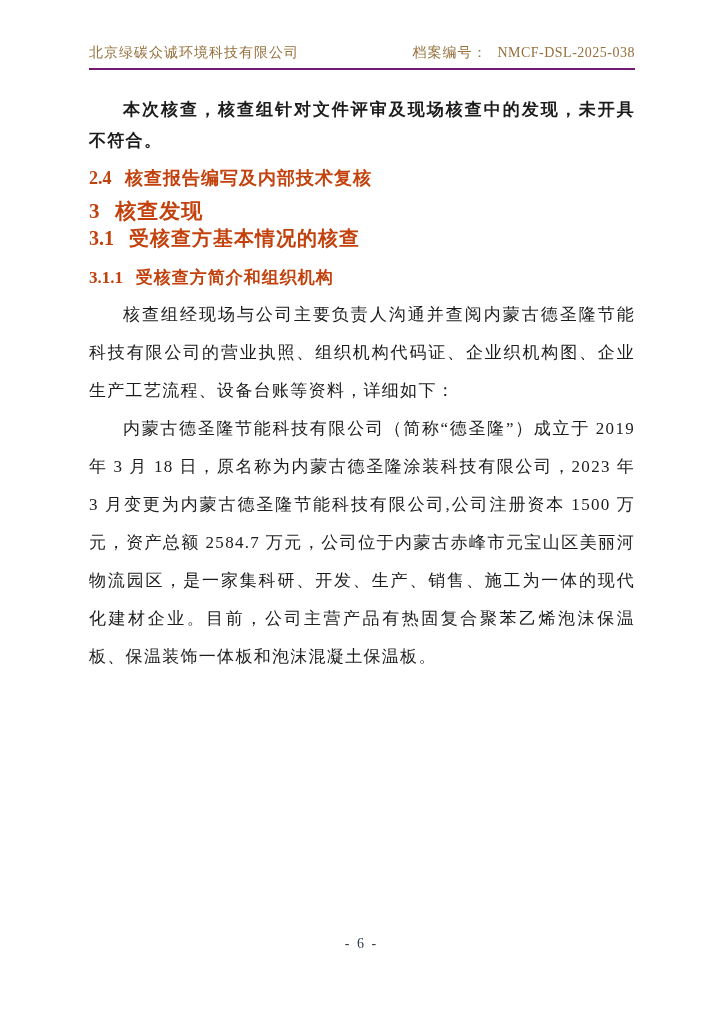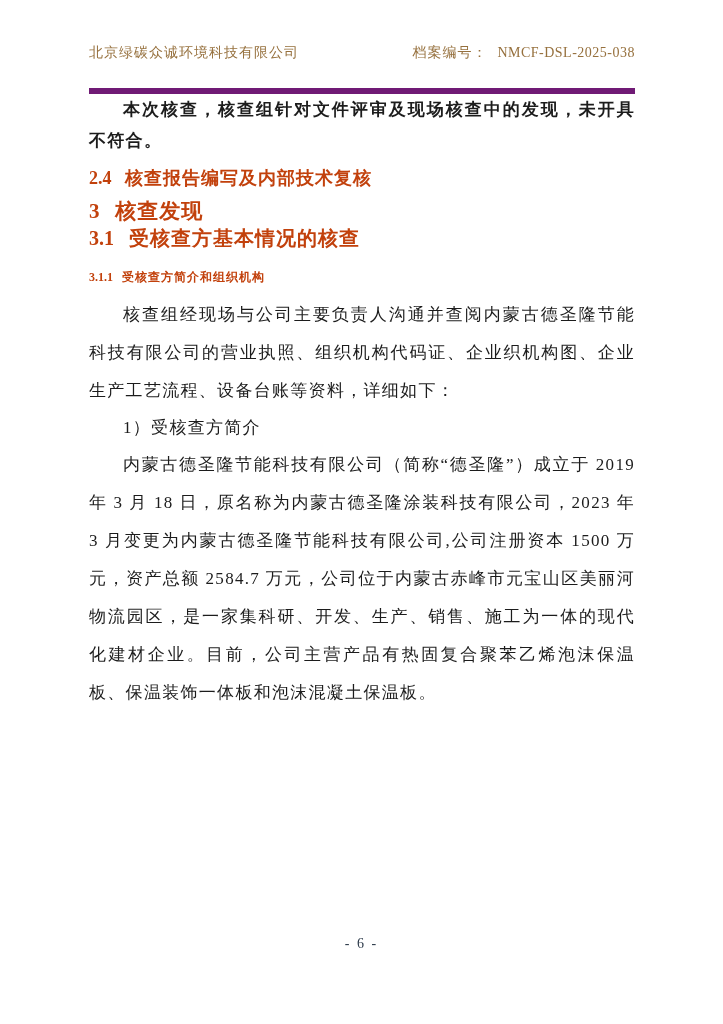--- a/index.html
+++ b/index.html
@@ -18,22 +18,22 @@
     position: absolute;
     top: 44px;
     left: 89px;
     width: 546px;
     display: flex;
     justify-content: space-between;
     align-items: baseline;
     font-size: 14px;
     letter-spacing: 1px;
     color: #96703d;
-    border-bottom: 6px solid #701a75;
-    padding-bottom: 26px;
+    border-bottom: 2px solid #701a75;
+    padding-bottom: 6px;
   }
   .archive-group { white-space: nowrap; }
   .archive-value { margin-left: 10px; letter-spacing: 0.5px; }
   
   .doc-body {
     position: absolute;
     top: 94px;
     left: 89px;
     width: 546px;
   }
@@ -54,21 +54,21 @@
     font-size: 17px;
     line-height: 36px;
     text-indent: 2em;
     letter-spacing: 1.3px;
   }
   .heading { font-weight: 700; color: #c2410c; margin: 0; letter-spacing: 1px; }
   .h-num { display: inline-block; margin-right: 0.75em; letter-spacing: 0; }
   .h-24   { font-size: 18px; line-height: 26px; margin: 9px 0 3px; }
   .h-3    { font-size: 21px; line-height: 28px; margin: 6px 0 0; }
   .h-31   { font-size: 20px; line-height: 26px; margin: 0 0 0; }
-  .h-311  { font-size: 12px; line-height: 25px; margin: 14px 0 6px; }
+  .h-311  { font-size: 17px; line-height: 25px; margin: 14px 0 6px; }
   
   .doc-footer {
     position: absolute;
     top: 936px;
     left: 0;
     right: 0;
     text-align: center;
     font-size: 14px;
     letter-spacing: 2px;
     color: #2d3a4a;
@@ -102,21 +102,20 @@
     <h2 class="heading h-31">
       <span class="h-num">3.1</span><span>受核查方基本情况的核查</span>
     </h2>
 
     <h3 class="heading h-311">
       <span class="h-num">3.1.1</span><span>受核查方简介和组织机构</span>
     </h3>
 
     <p class="body-para para-mid">核查组经现场与公司主要负责人沟通并查阅内蒙古德圣隆节能科技有限公司的营业执照、组织机构代码证、企业织机构图、企业生产工艺流程、设备台账等资料，详细如下：</p>
 
-    <p class="list-line">1）受核查方简介</p>
 
     <p class="body-para para-last">内蒙古德圣隆节能科技有限公司（简称“德圣隆”）成立于 2019 年 3 月 18 日，原名称为内蒙古德圣隆涂装科技有限公司，2023 年 3 月变更为内蒙古德圣隆节能科技有限公司,公司注册资本 1500 万元，资产总额 2584.7 万元，公司位于内蒙古赤峰市元宝山区美丽河物流园区，是一家集科研、开发、生产、销售、施工为一体的现代化建材企业。目前，公司主营产品有热固复合聚苯乙烯泡沫保温板、保温装饰一体板和泡沫混凝土保温板。</p>
 
   </main>
 
   <footer class="doc-footer">
     <span>- 6 -</span>
   </footer>
 
 </div>

